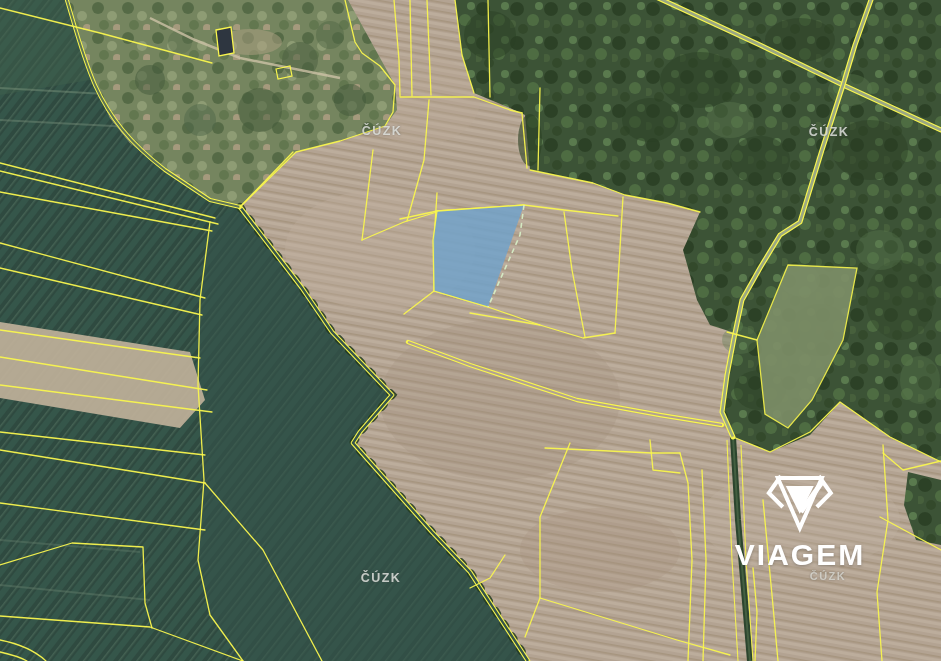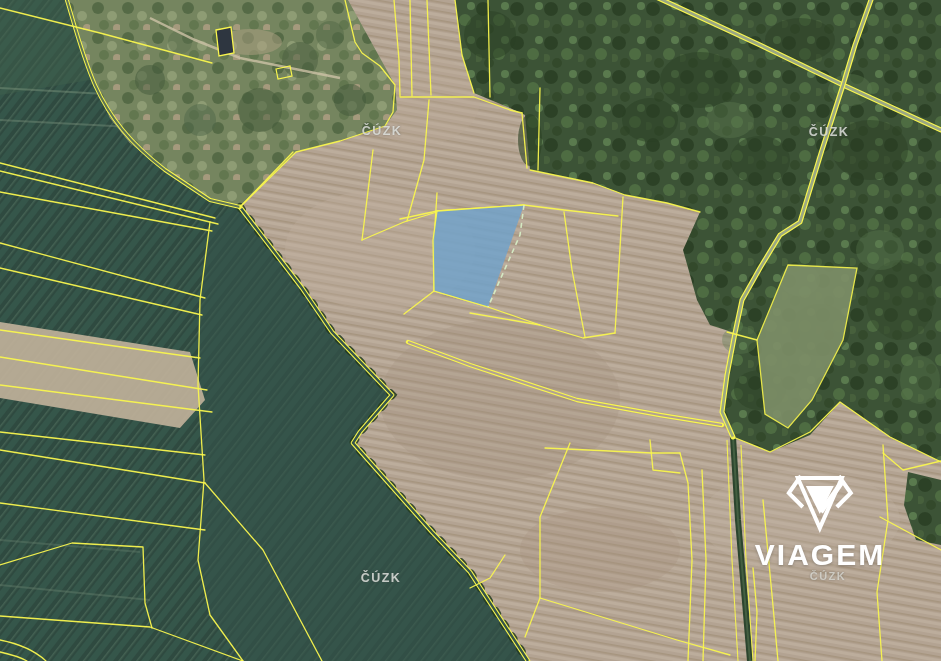--- a/index.html
+++ b/index.html
@@ -17,21 +17,21 @@
   .casing{stroke:#f9f64e;fill:none;stroke-linejoin:round;stroke-linecap:round;}
   .watermark{
     position:absolute;
     transform:translate(-50%,-50%);
     color:rgba(228,230,226,.82);
     font-size:12.5px;font-weight:bold;letter-spacing:1.5px;
     text-shadow:0 0 2px rgba(70,70,70,.55);
     user-select:none;white-space:nowrap;
   }
   .viagem-logo{
-    position:absolute;left:820px;top:520px;
+    position:absolute;left:800px;top:520px;
     transform:translate(-50%,-50%);
     display:flex;flex-direction:column;align-items:center;
     color:#fff;user-select:none;
   }
   .viagem-logo .brand{
     margin-top:4px;
     font-size:30px;font-weight:bold;letter-spacing:2px;
     color:#fff;text-shadow:0 1px 3px rgba(60,60,60,.35);
     line-height:1;
   }

